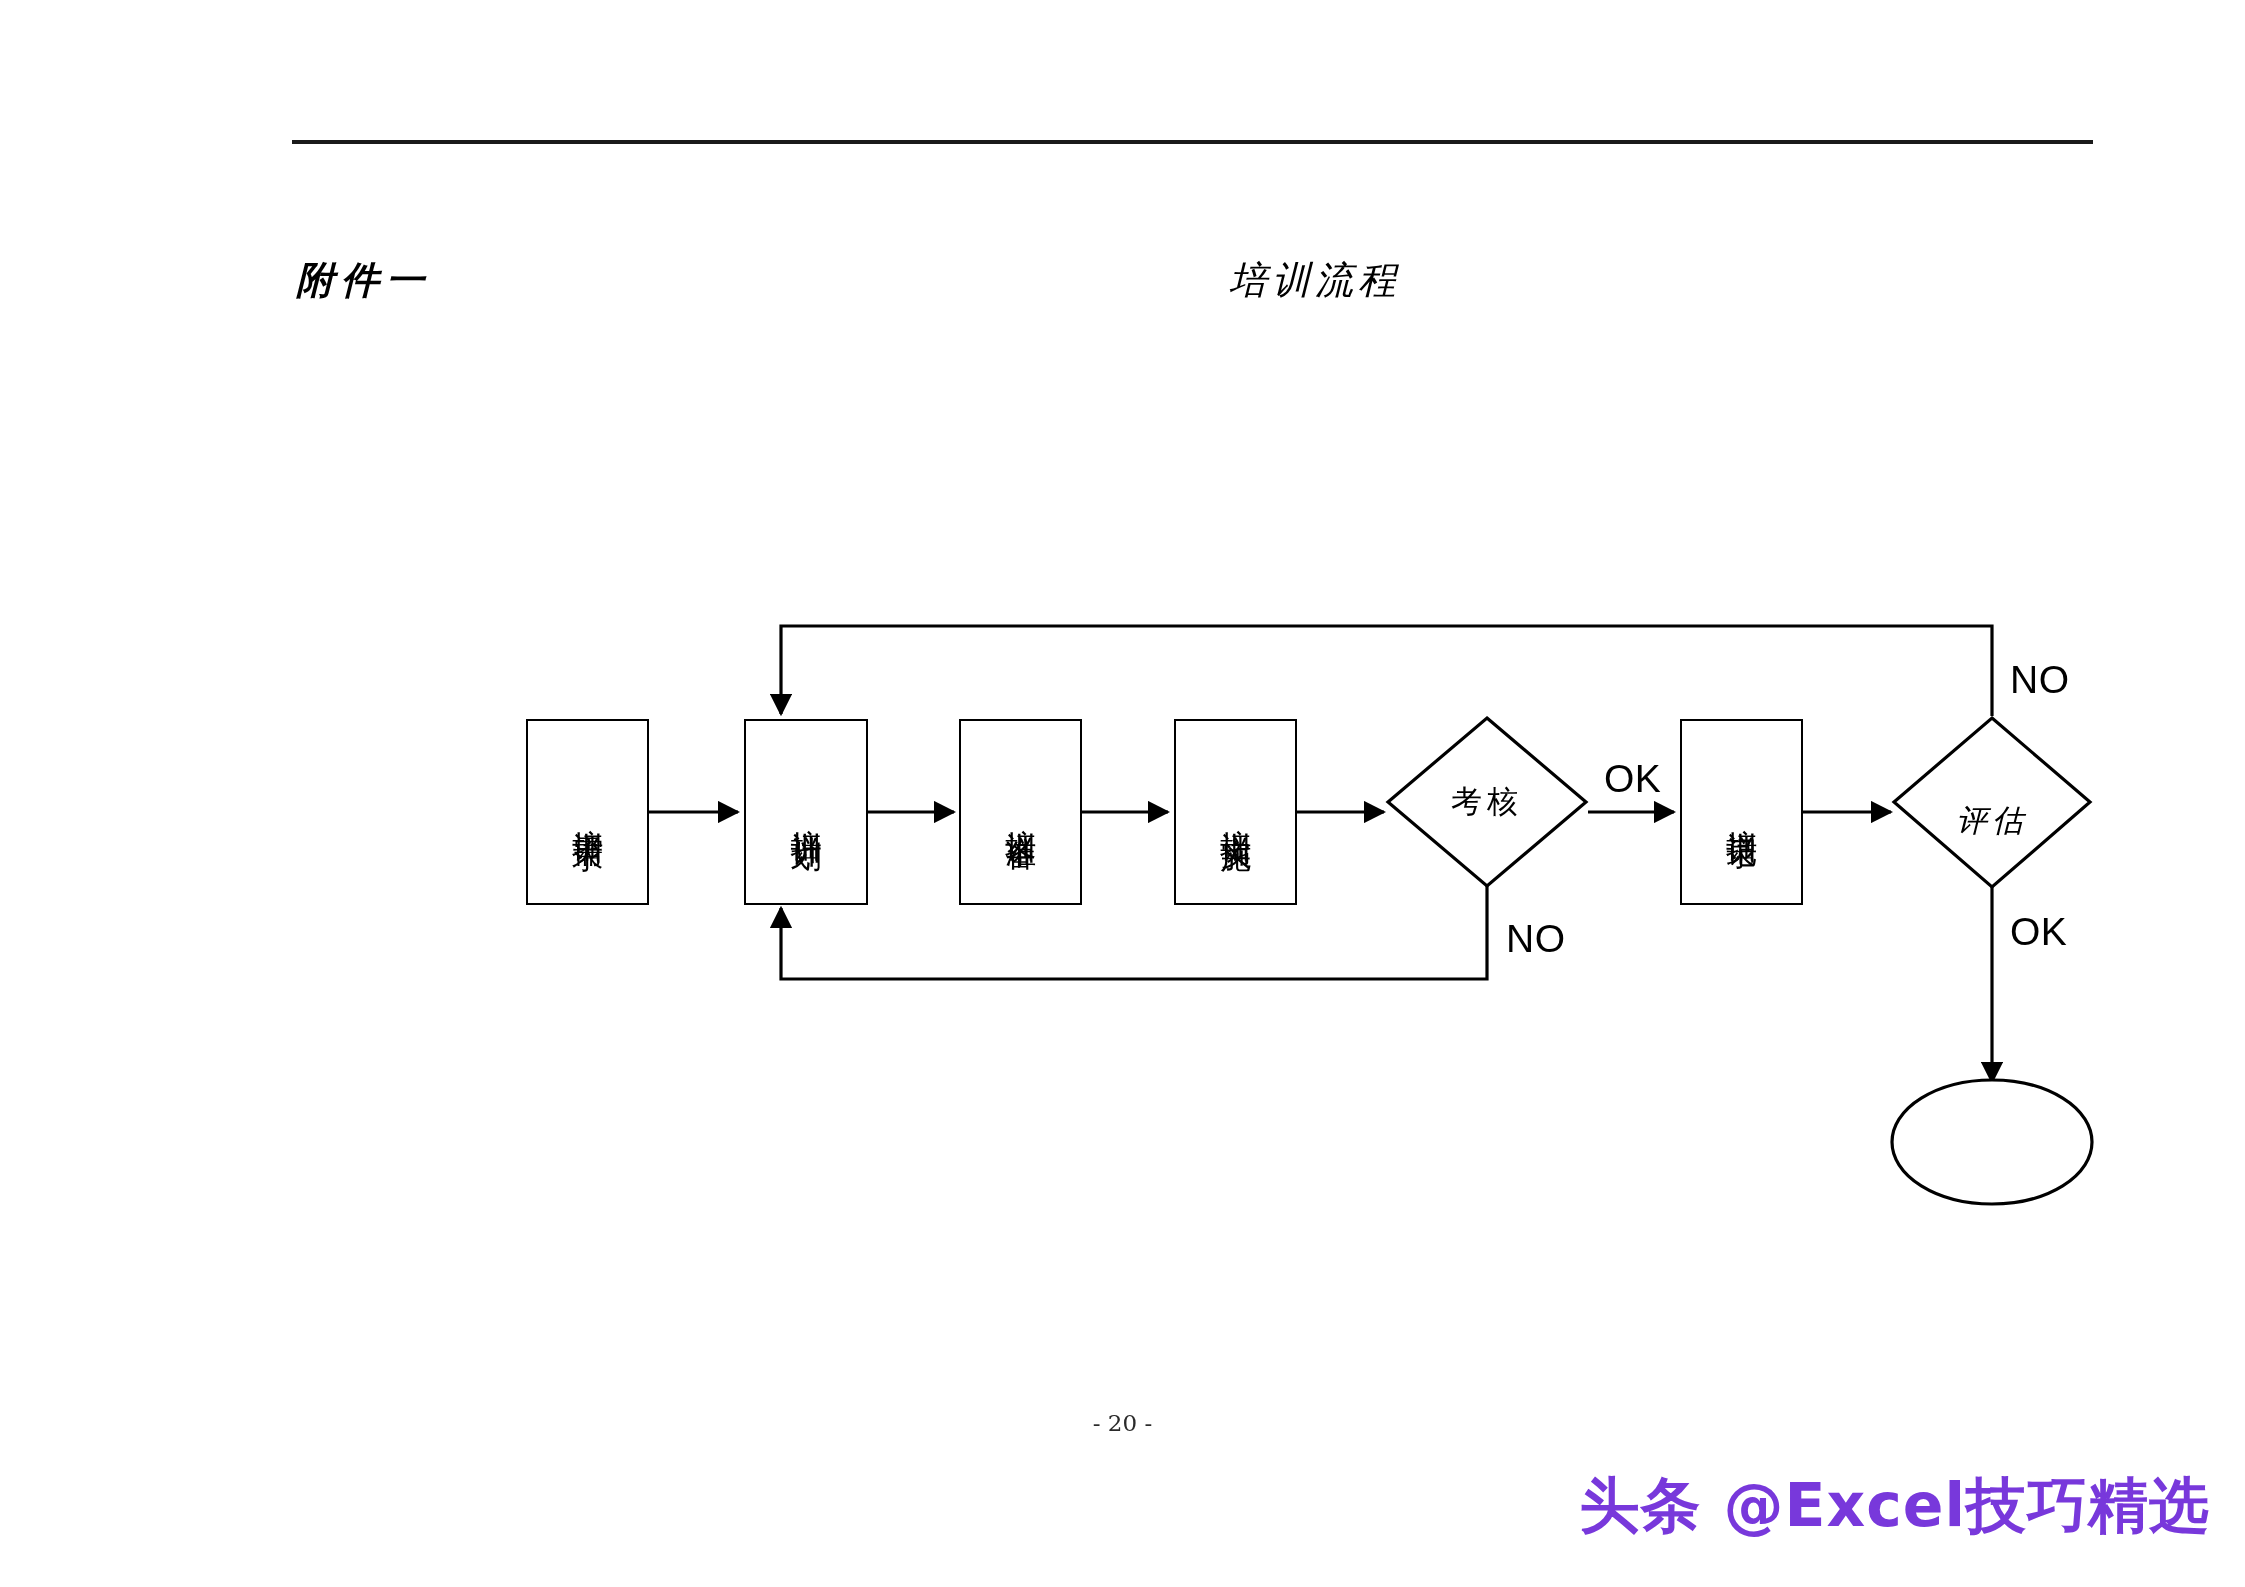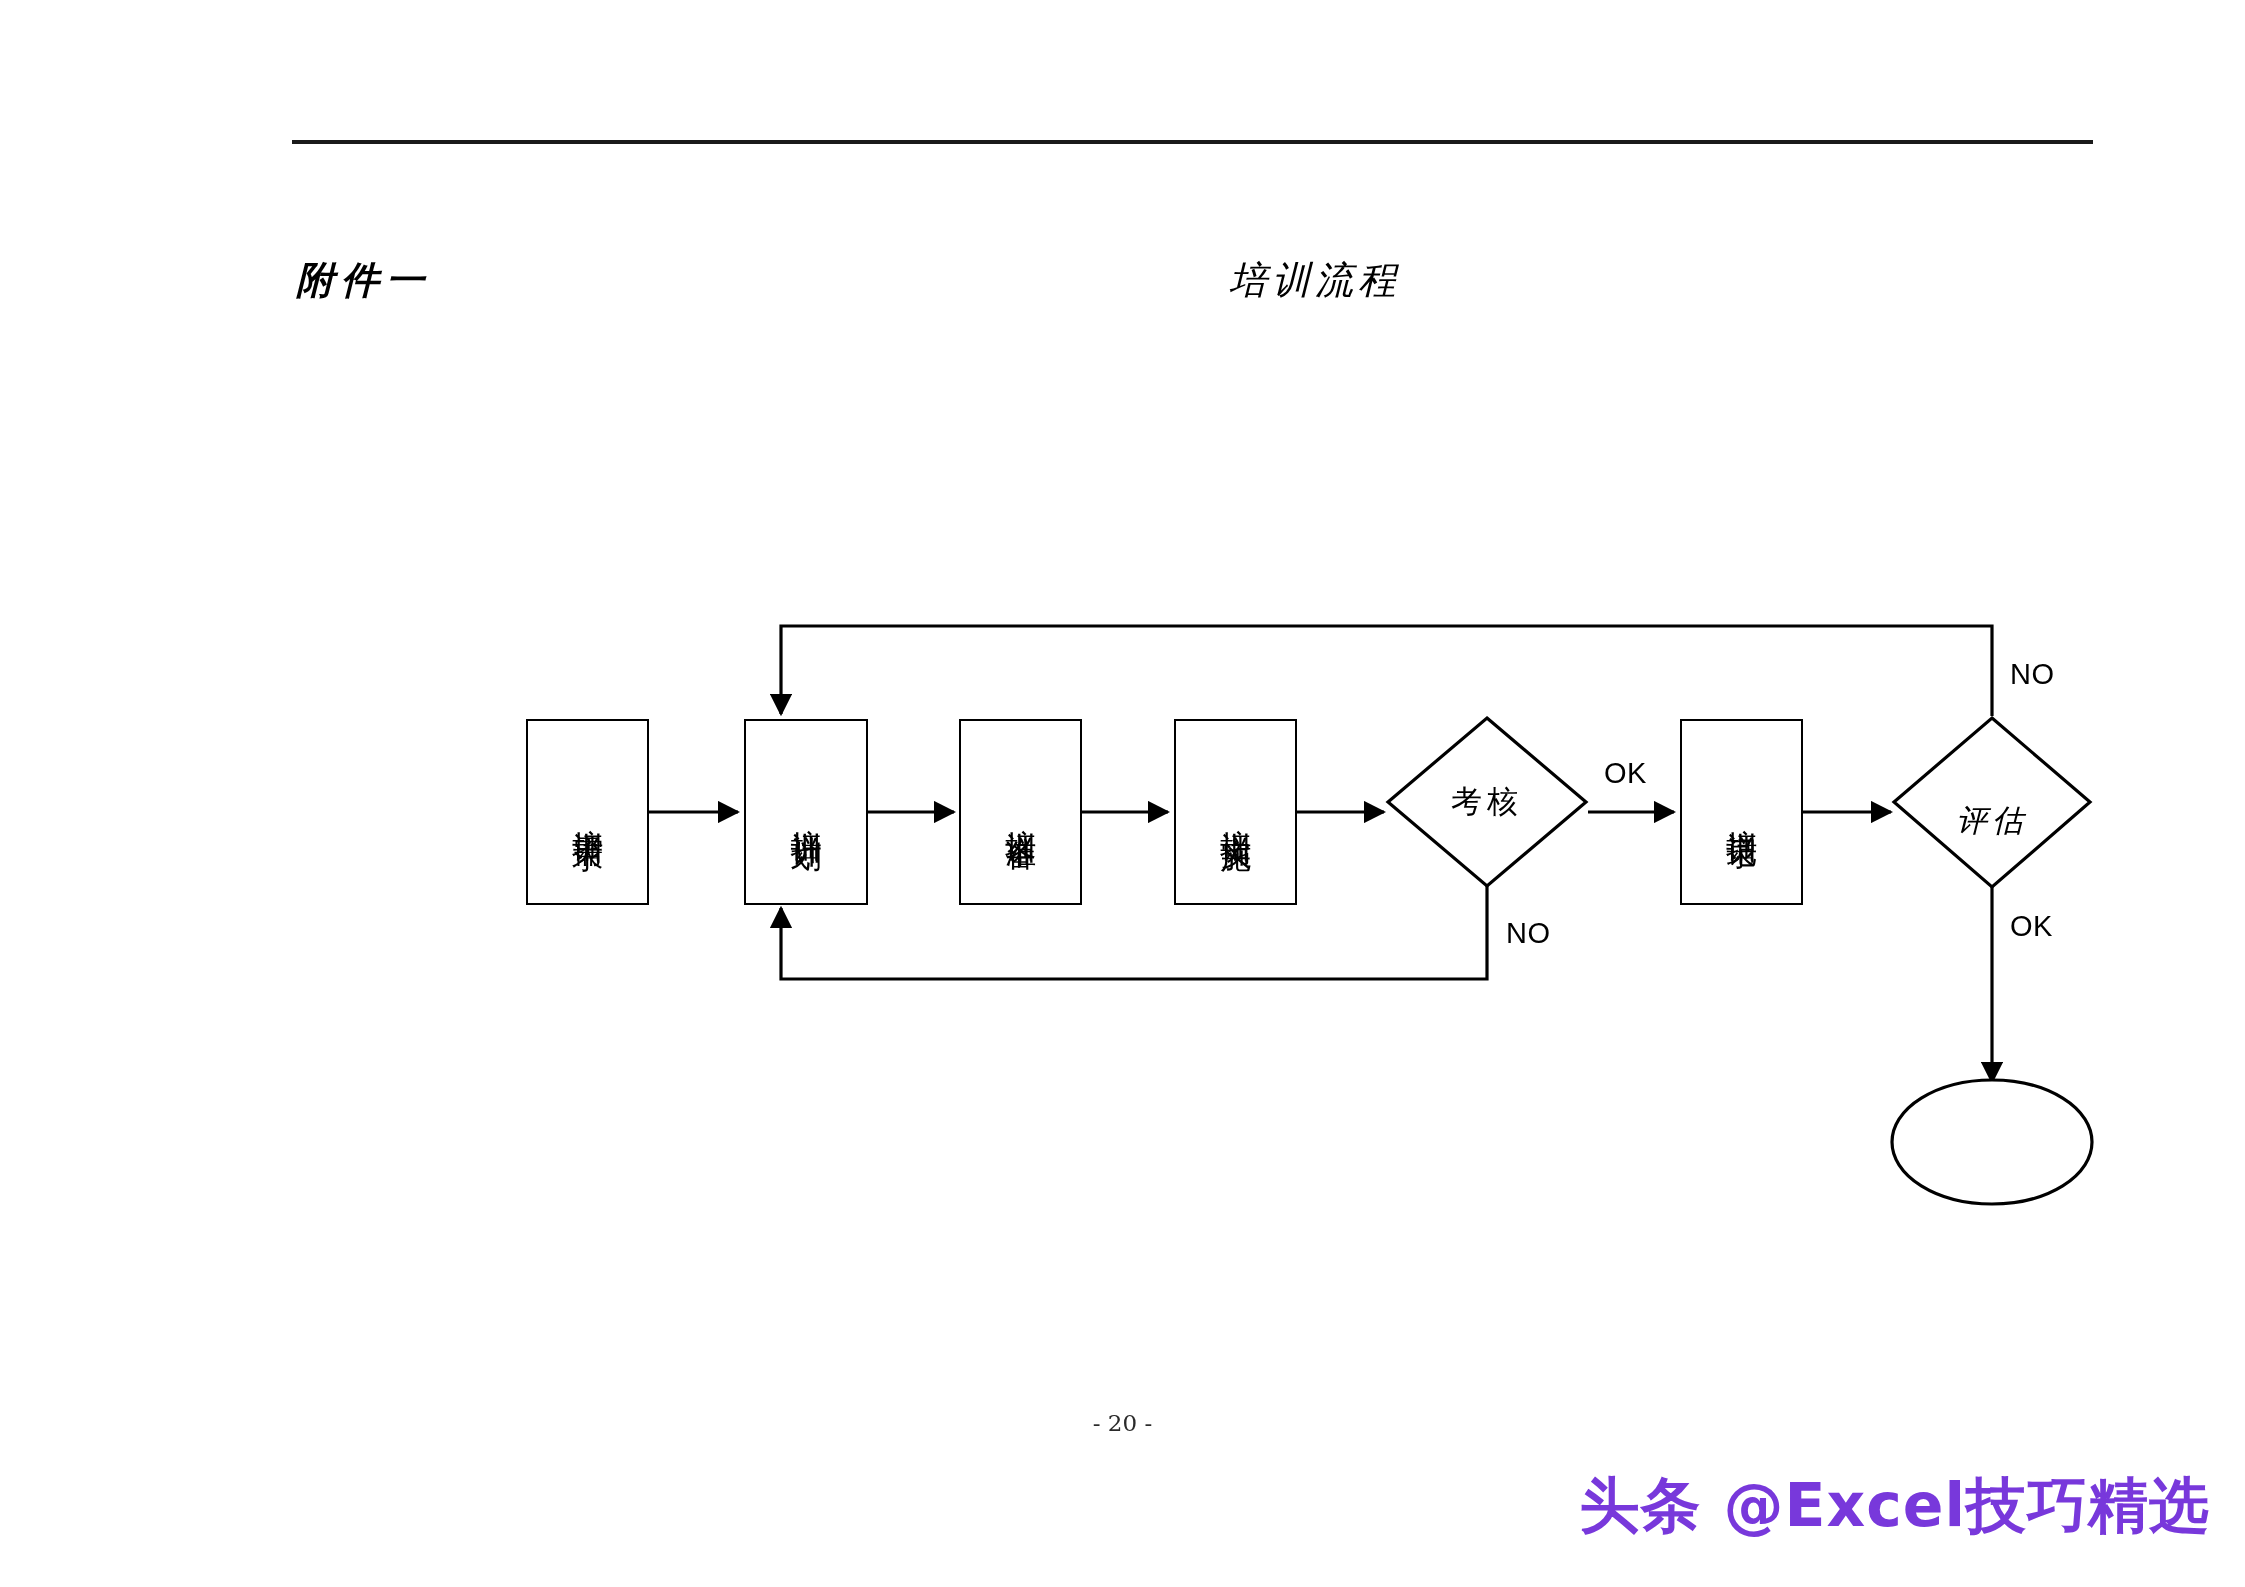--- a/index.html
+++ b/index.html
@@ -95,21 +95,21 @@
     display: flex;
     align-items: center;
     justify-content: center;
     pointer-events: none;
   }
 
   
   .edge-label {
     position: absolute;
     font-family: "Liberation Sans", sans-serif;
-    font-size: 29px;
+    font-size: 39px;
     font-weight: 500;
     color: #000000;
     white-space: nowrap;
     letter-spacing: 0.5px;
   }
 
   
   .page-number {
     position: absolute;
     left: 0;

